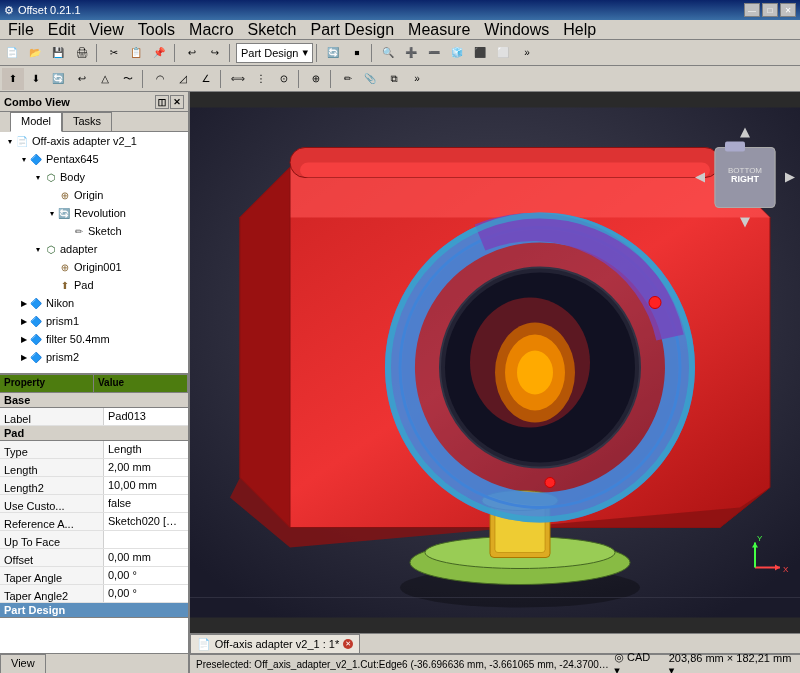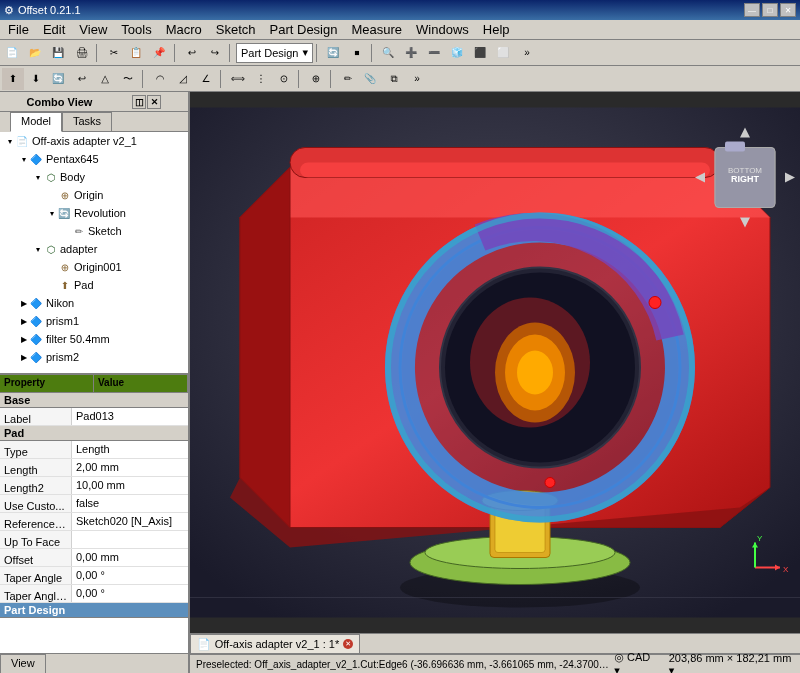--- a/index.html
+++ b/index.html
@@ -32,21 +32,21 @@
       height: 20px;
       background: #d4d0c8;
       border-bottom: 1px solid #808080;
       display: flex;
       align-items: center;
       padding: 0 2px;
       gap: 2px;
     }
     .menu-item {
       padding: 1px 6px;
-      font-size: 13px;
+      font-size: 16px;
       cursor: pointer;
     }
     .toolbar-row {
       height: 26px;
       display: flex;
       align-items: center;
       padding: 1px 2px;
       gap: 1px;
       border-bottom: 1px solid #808080;
     }
@@ -68,21 +68,21 @@
       display: flex; align-items: center; gap: 4px;
       cursor: pointer;
     }
 
     .combo-view-header {
       height: 20px;
       background: #d4d0c8;
       border-bottom: 1px solid #808080;
       display: flex;
       align-items: center;
-      justify-content: center;
+      justify-content: space-between;
       padding: 0 4px;
       font-size: 11px;
       font-weight: bold;
       gap: 40px;
     }
     .combo-header-btns { display: flex; gap: 1px; }
     .combo-header-btn {
       width: 14px; height: 14px;
       background: #d4d0c8;
       border: 1px solid #808080;
@@ -192,21 +192,21 @@
       padding: 1px 4px;
       border-bottom: 1px solid #808080;
       font-size: 11px;
     }
     .props-row {
       display: flex;
       height: 18px;
       border-bottom: 1px solid #e0e0e0;
     }
     .props-name {
-      width: 72px;
+      width: 104px;
       padding: 5px 4px;
       border-right: 1px solid #d0d0d0;
       background: #f5f5f5;
       overflow: hidden;
       text-overflow: ellipsis;
       white-space: nowrap;
     }
     .props-value {
       flex: 1;
       padding: 2px 4px;

